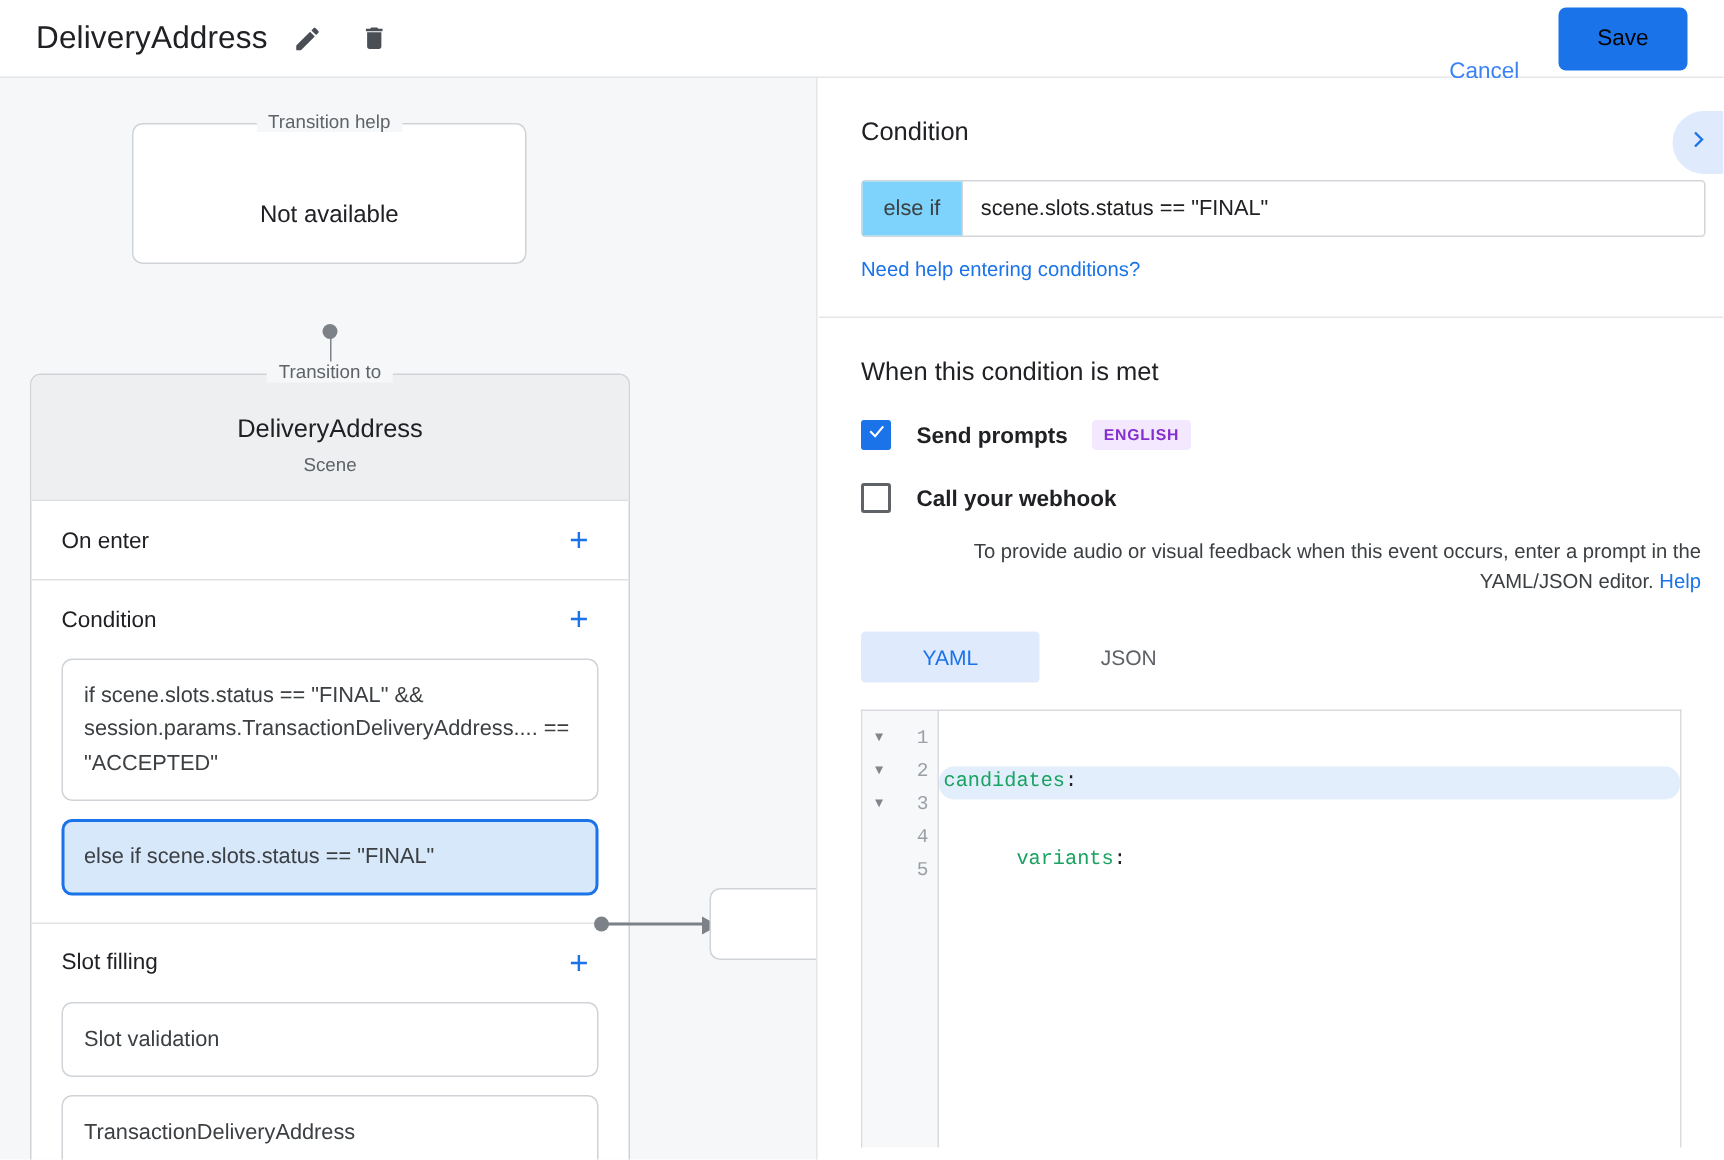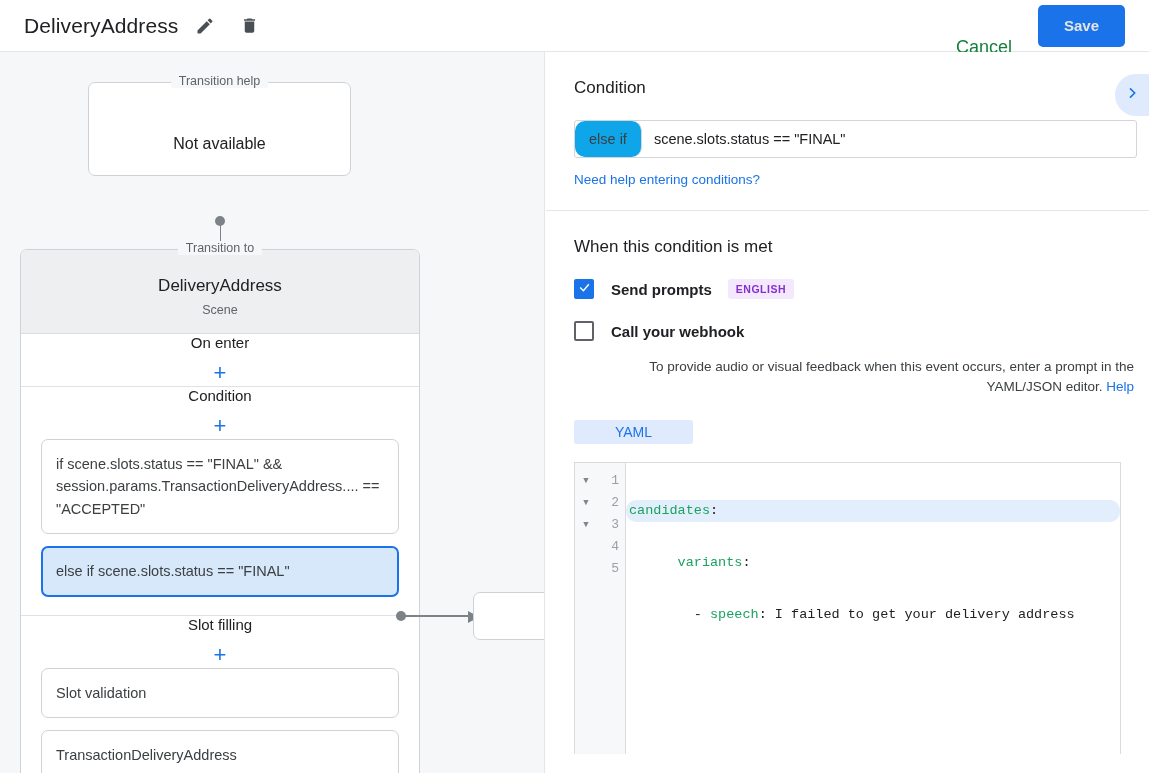--- a/index.html
+++ b/index.html
@@ -31,36 +31,36 @@
   .icon-btn {
     width: 34px; height: 34px;
     margin-left: 10px;
     display: flex; align-items: center; justify-content: center;
     border-radius: 50%;
     cursor: pointer;
   }
   .icon-btn svg { display: block; fill: #4a4f56; }
   .topbar-spacer { flex: 1; }
   .cancel-btn {
-    color: #15803d;
-    font-size: 18px;
+    color: #3b82f6;
+    font-size: 15px;
     font-weight: 500;
     padding: 8px 14px;
     border: none; background: transparent;
     border-radius: 4px;
     cursor: pointer;
     font-family: "Liberation Sans", sans-serif;
     margin-top: 44px;
   }
   .save-btn {
     margin-left: 12px; margin-right: 24px;
     background: #1a73e8;
-    color: #e5e5e5;
+    color: #000000;
     font-size: 15px;
-    font-weight: 700;
+    font-weight: 400;
     padding: 0 26px;
     height: 42px;
     border: none; border-radius: 5px;
     cursor: pointer;
     font-family: "Liberation Sans", sans-serif;
   }
 
   
   .canvas {
     position: absolute; left: 0; top: 52px;
@@ -130,21 +130,21 @@
     padding: 26px 0 16px 0;
     text-align: center;
   }
   .node-to-title { font-size: 17px; color: #202124; }
   .node-to-sub { font-size: 12.5px; color: #5f6368; margin-top: 7px; }
 
   .section { border-bottom: 1px solid #e0e2e5; padding: 0 20px 0 20px; }
   .section:last-child { border-bottom: none; }
   .section-head {
     height: 52px;
-    display: flex; align-items: center; justify-content: space-between; flex-direction: column;
+    display: flex; align-items: center; justify-content: space-between;
   }
   .section-title { font-size: 15px; color: #202124; }
   .plus-btn {
     color: #1a73e8;
     font-size: 22px;
     line-height: 1;
     width: 26px; height: 26px;
     display: flex; align-items: center; justify-content: center;
     cursor: pointer;
     user-select: none;
@@ -216,28 +216,27 @@
 
   .cond-row {
     margin-top: 22px;
     display: flex;
     border: 1px solid #d2d5d9;
     border-radius: 3px;
     height: 38px;
     width: 563px;
   }
   .cond-prefix {
-    background: #0ea5e9;
+    background: #7dd3fc;
     border-right: 1px solid #d2d5d9;
     display: flex; align-items: center;
     padding: 0 14px;
     font-size: 14.5px;
     color: #3c4043;
     white-space: nowrap;
-    border-radius: 10px;
   }
   .cond-input {
     flex: 1;
     border: none; outline: none;
     padding: 0 12px;
     font-size: 14.5px;
     color: #202124;
     font-family: "Liberation Sans", sans-serif;
     background: transparent;
   }
@@ -285,21 +284,21 @@
     margin-top: 16px;
     font-size: 13.5px;
     color: #3c4043;
     line-height: 1.5;
     width: 560px;
     text-align: right;
   }
 
   .tabs { display: flex; margin-top: 22px; }
   .tab {
-    width: 119px; height: 24px;
+    width: 119px; height: 34px;
     display: flex; align-items: center; justify-content: center;
     font-size: 14px;
     color: #5f6368;
     cursor: pointer;
     border-radius: 3px;
     text-align: center;
   }
   .tab.active {
     background: #dfeafc;
     color: #1a73e8;
@@ -472,20 +471,21 @@
       <div class="check-label">Call your webhook</div>
     </div>
 
     <div class="desc">
       <span>To provide audio or visual feedback when this event occurs, enter a prompt in the YAML/JSON editor.</span>
       <a class="link" style="margin-top:0">Help</a>
     </div>
 
     <div class="tabs">
       <div class="tab active">YAML</div>
+      <div class="tab">JSON</div>
     </div>
 
     <div class="editor">
       <div class="gutter">
         <div class="gline">
             <span class="fold">▼</span>
             <span class="gnum">1</span>
           </div>
         <div class="gline">
             <span class="fold">▼</span>
@@ -500,18 +500,17 @@
             <span class="gnum">4</span>
           </div>
         <div class="gline">
             <span class="fold"></span>
             <span class="gnum">5</span>
           </div>
       </div>
       <div class="code">
         <div class="cline active"><span class="p"></span><span class="k">candidates</span><span class="p">:</span><span class="s"></span></div>
         <div class="cline"><span class="p">      </span><span class="k">variants</span><span class="p">:</span><span class="s"></span></div>
-        <div class="cline"><span class="p">        - </span><span class="k">speech</span><span class="p">:</span><span class="s"> I failed to get your delivery address</span></div>
         <div class="cline"><span class="p"></span></div>
       </div>
     </div>
   </div>
 </div>
 
 </body></html>

